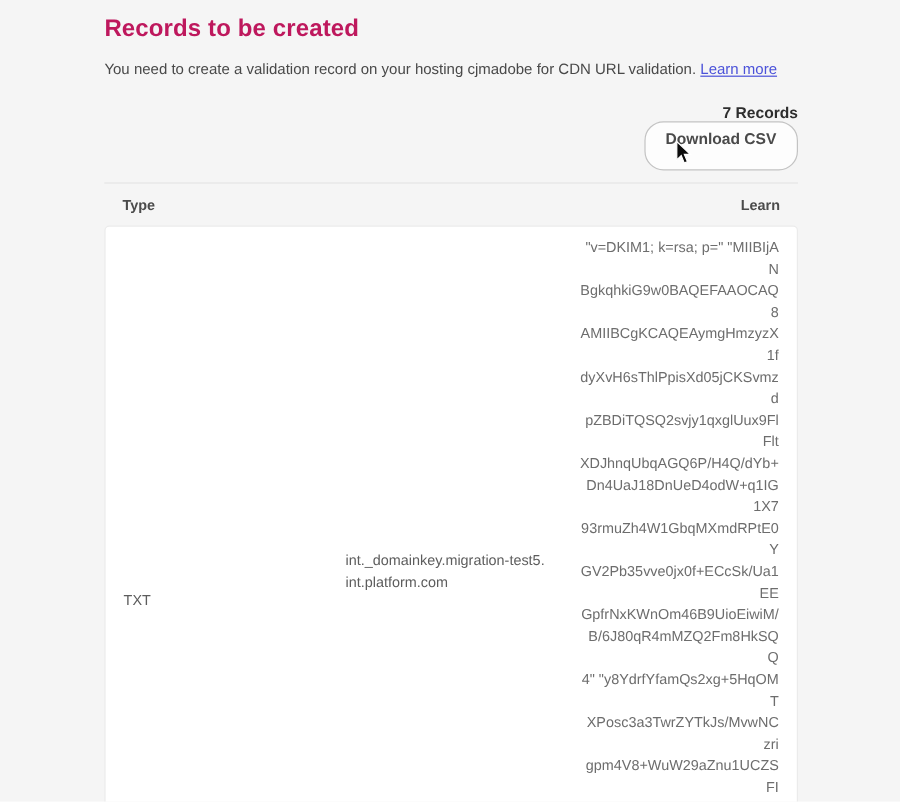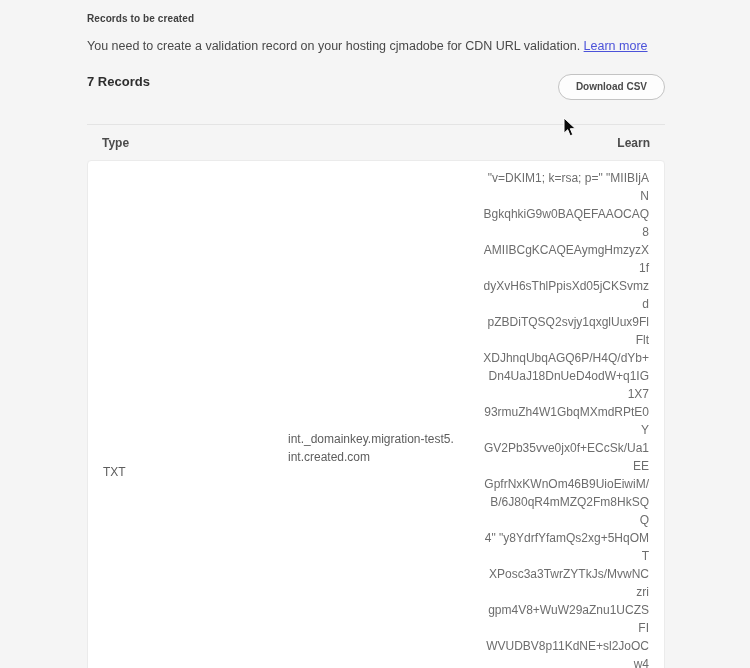--- a/index.html
+++ b/index.html
@@ -10,54 +10,55 @@
     background: #f5f5f5;
     font-family: "Liberation Sans", sans-serif;
     overflow: hidden;
     position: relative;
     color: #2d2d2d;
   }
   .content {
     padding: 13px 85px 0 87px;
   }
   .page-title {
-    font-size: 10px;
+    font-size: 20px;
     font-weight: bold;
-    color: #404040;
+    color: #be185d;
     margin: 0 0 15px 0;
     letter-spacing: 0.1px;
   }
   .page-desc {
     font-size: 12.5px;
     color: #494949;
     margin: 0 0 21px 0;
   }
   .learn-more {
     color: #4b52d9;
     text-decoration: underline;
     cursor: pointer;
   }
   .records-bar {
     display: flex;
-    align-items: flex-start;
+    align-items: flex-end;
     justify-content: space-between;
-    margin-bottom: 20px;
+    margin-bottom: 10px;
     min-height: 30px;
+    flex-direction: column;
   }
   .records-count {
     font-size: 13px;
     font-weight: bold;
     color: #2e2e2e;
   }
   .btn-download {
     border: 1.5px solid #c3c3c3;
     background: #fdfdfd;
     border-radius: 16px;
-    padding: 6px 17px 7px;
-    font-size: 10px;
+    padding: 6px 17px 18px;
+    font-size: 13px;
     font-weight: bold;
     color: #4a4a4a;
     font-family: "Liberation Sans", sans-serif;
     cursor: pointer;
   }
   .table-header {
     display: flex;
     border-top: 1px solid #e4e4e4;
     padding: 11px 15px 10px;
     font-size: 12px;
@@ -125,21 +126,21 @@
 
   <div class="table-header">
     <div class="col-type">Type</div>
     <div class="col-value">Learn</div>
   </div>
 
   <div class="table-body">
       <div class="record-card">
     <div class="cell-type">TXT</div>
     <div class="cell-name">int._domainkey.migration-test5.
-int.created.com</div>
+int.platform.com</div>
     <div class="cell-value">"v=DKIM1; k=rsa; p=" "MIIBIjAN
 BgkqhkiG9w0BAQEFAAOCAQ8
 AMIIBCgKCAQEAymgHmzyzX1f
 dyXvH6sThlPpisXd05jCKSvmzd
 pZBDiTQSQ2svjy1qxglUux9FlFlt
 XDJhnqUbqAGQ6P/H4Q/dYb+
 Dn4UaJ18DnUeD4odW+q1IG1X7
 93rmuZh4W1GbqMXmdRPtE0Y
 GV2Pb35vve0jx0f+ECcSk/Ua1EE
 GpfrNxKWnOm46B9UioEiwiM/

